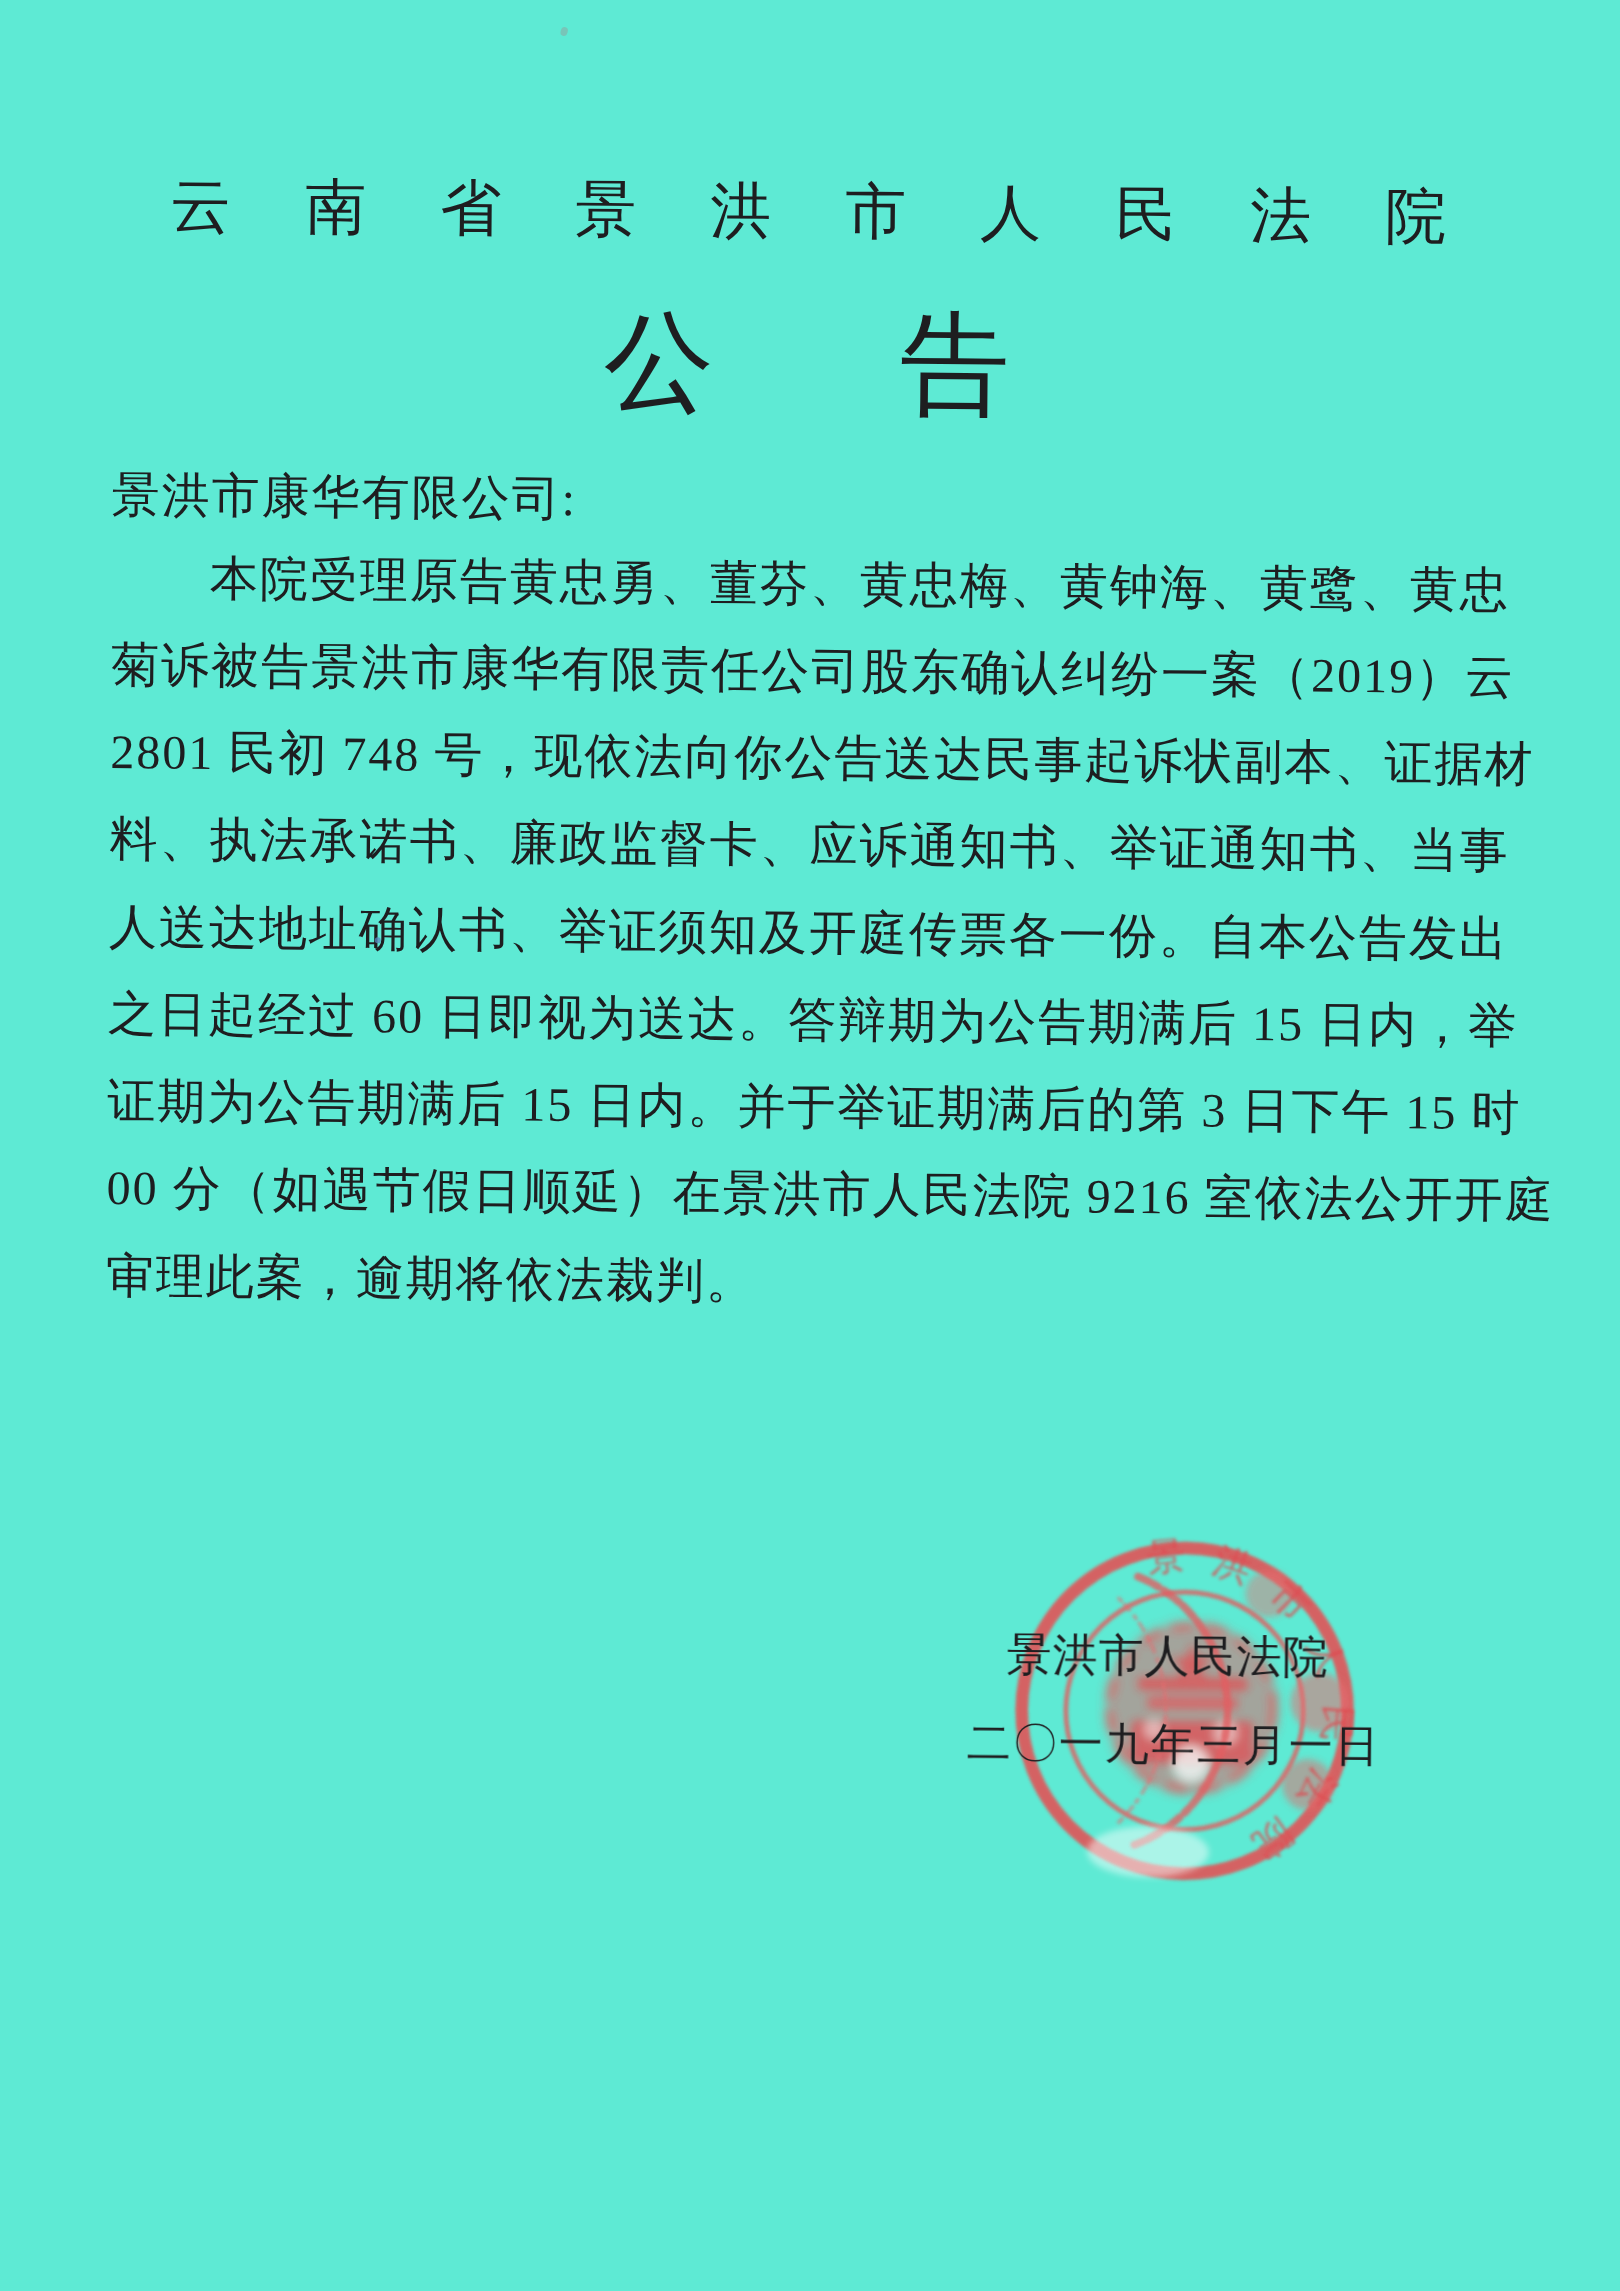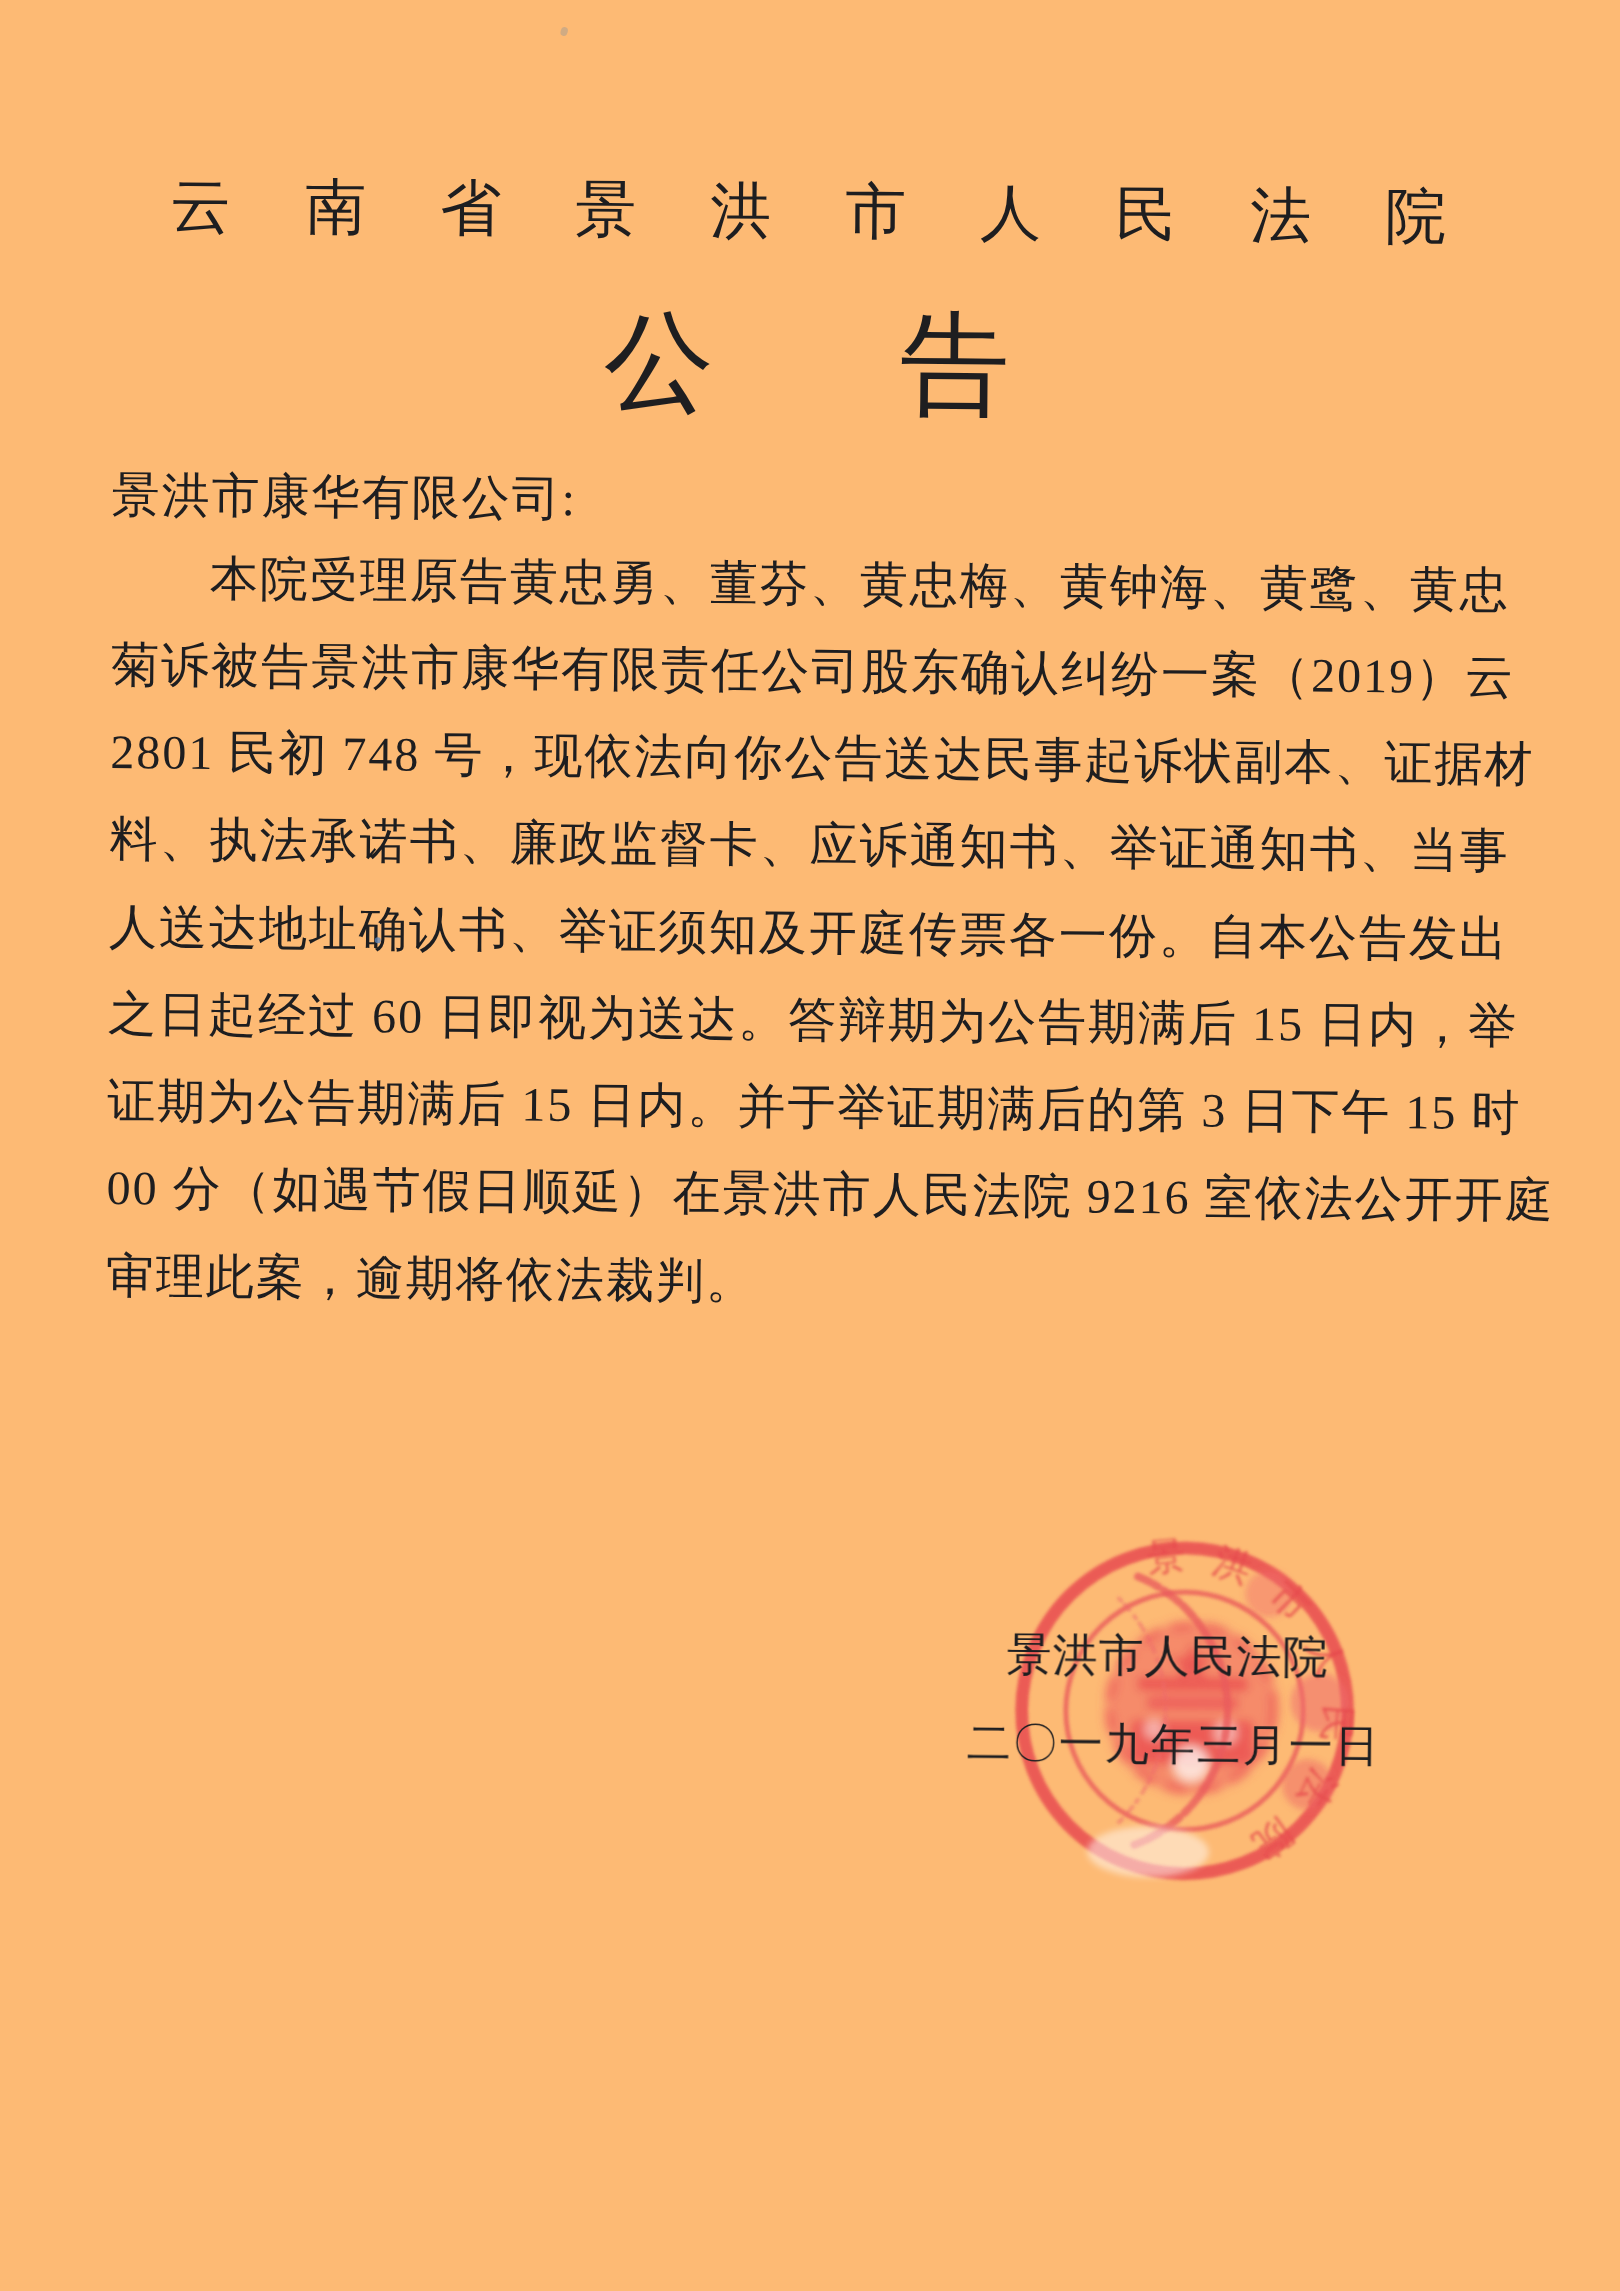--- a/index.html
+++ b/index.html
@@ -1,17 +1,17 @@
 <!DOCTYPE html>
 <html><head>
 <meta charset="utf-8">
 <style>
   html,body{margin:0;padding:0;background:#ffffff;}
   .page{
-    position:relative;width:1620px;height:2292px;background:#fdba74;
+    position:relative;width:1620px;height:2292px;background:#5eead4;
     overflow:hidden;font-family:"Liberation Serif","DejaVu Serif",serif;color:#1e1e20;
   }
   .rot{position:absolute;inset:0;transform:rotate(0.5deg);transform-origin:804px 0px;}
   .center-line{position:absolute;left:0;width:100%;text-align:center;white-space:nowrap;}
   .court-title{top:171px;font-size:61px;}
   .court-title .ls{letter-spacing:74px;margin-right:-74px;}
   .notice-title{top:290px;font-size:110px;}
   .notice-title .ls{letter-spacing:186px;margin-right:-186px;}
   .addressee{position:absolute;left:116px;top:469px;font-size:48px;letter-spacing:2px;white-space:nowrap;}
   .body-line{

